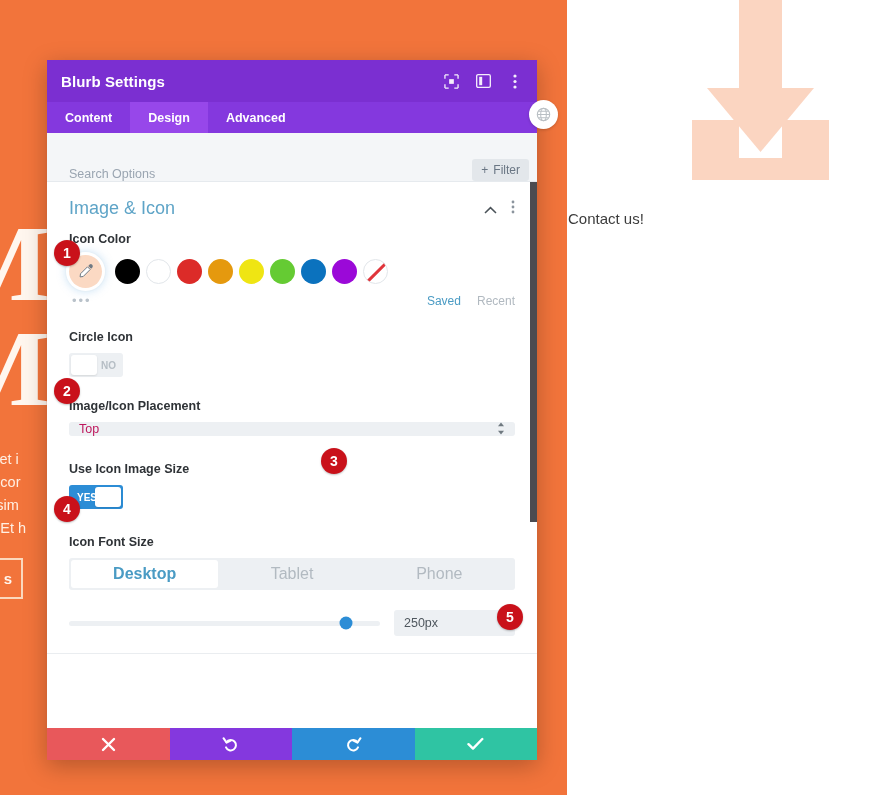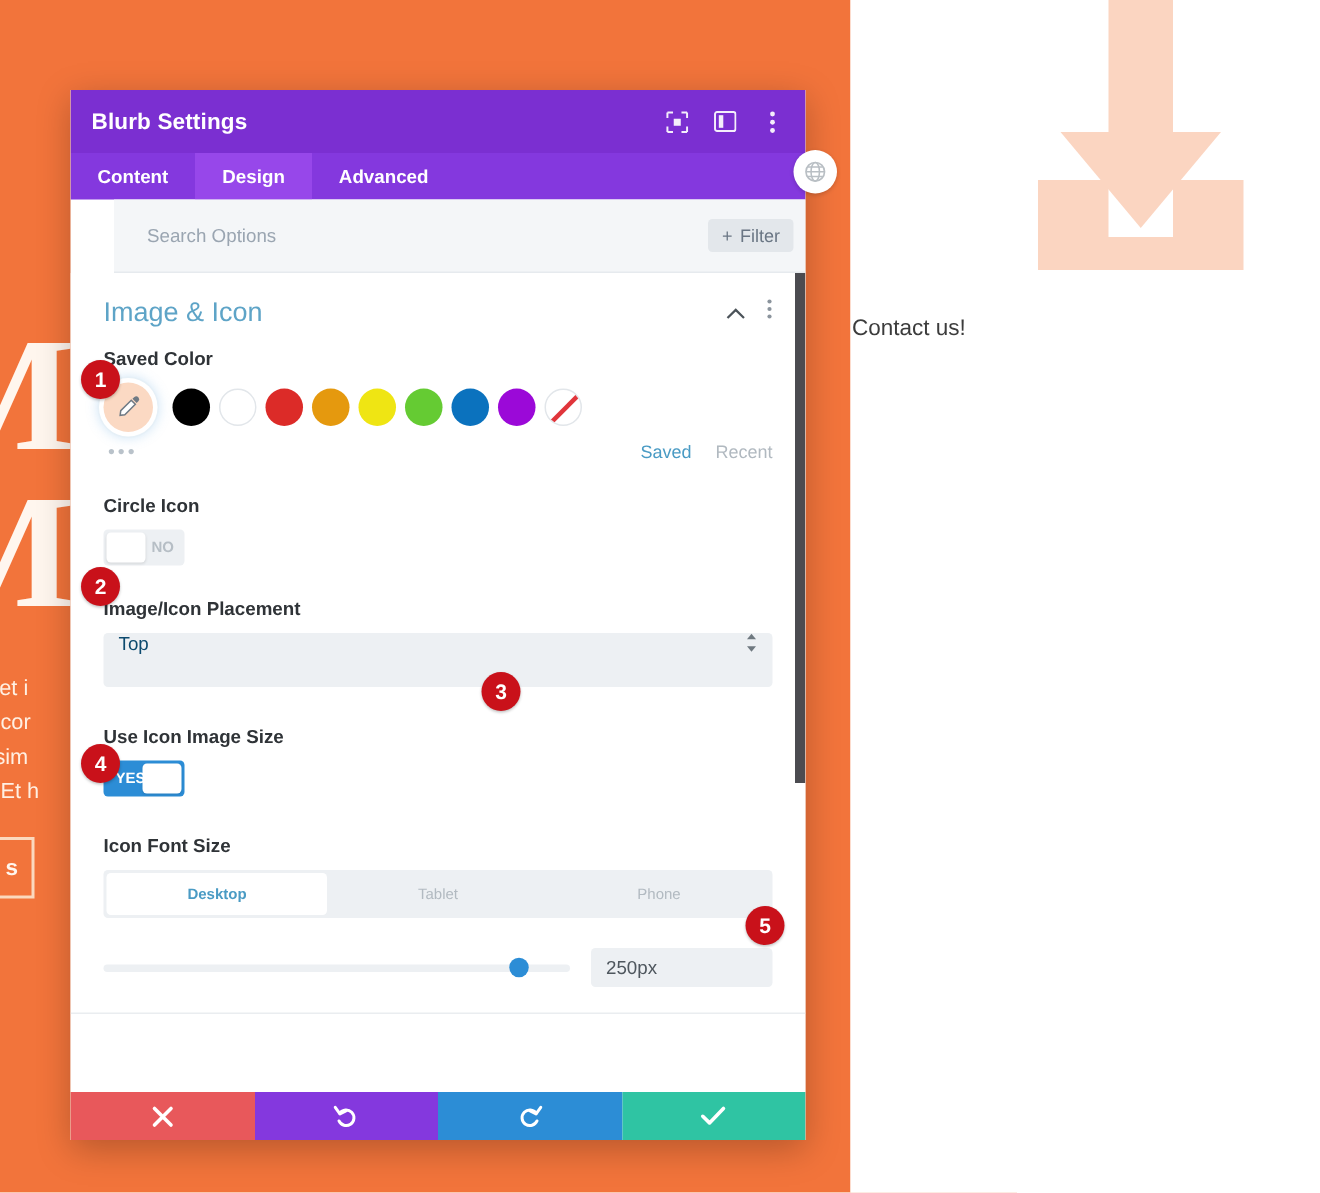--- a/index.html
+++ b/index.html
@@ -100,24 +100,23 @@
     padding: 0 18px; height: 100%;
     display: flex; align-items: center;
     color: #ffffff; font-size: 12.5px; font-weight: bold;
     cursor: pointer;
   }
   .tab.active { background: #9747EA; }
 
   .searchbar {
     height: 49px; background: #F4F6F8;
     border-bottom: 1px solid #E6EAEE;
-    display: flex; align-items: center;
+    display: flex; align-items: flex-end;
     padding: 0 8px 0 22px;
     flex: none;
-    margin-left: 29px;
   }
   .searchbar input {
     flex: 1; border: 0; background: transparent; outline: none;
     font-size: 12.5px; color: #7f8b96;
     font-family: "Liberation Sans", sans-serif;
   }
   .searchbar input::placeholder { color: #9aa5b1; }
   .filter-btn {
     background: #E3E7EB; color: #6a7684;
     font-size: 12px; border-radius: 3px;
@@ -196,43 +195,43 @@
   .toggle .tl {
     position: absolute; right: 7px; font-size: 10px; font-weight: bold;
     color: #b6bec5;
   }
   .toggle.on { background: #2C8DD6; }
   .toggle.on .knob { left: auto; right: 2px; }
   .toggle.on .tl { right: auto; left: 8px; color: #ffffff; }
 
   
   .select {
-    height: 36px; background: #EDF0F3; border-radius: 3px;
-    display: flex; padding: 0 10px;
-    font-size: 12.5px; color: #0c4a6e; cursor: pointer;
+    height: 14px; background: #EDF0F3; border-radius: 3px;
+    display: flex; align-items: center; padding: 0 10px;
+    font-size: 12.5px; color: #be185d; cursor: pointer;
   }
   .select .arrows { margin-left: auto; color: #6f7980; font-size: 11px; line-height: 1; }
 
   
   .btn-group { display: flex; gap: 5px; }
   .bg-btn {
     flex: 1; height: 28px; background: #EFF2F5; border-radius: 3px;
     display: flex; align-items: center; justify-content: center;
     cursor: pointer;
   }
   .bg-btn.sel { background: #F5F7F9; }
 
   
   .device-tabs {
     display: flex; background: #EDF0F3; border-radius: 3px; padding: 2px;
     margin-bottom: 20px;
   }
   .dev-tab {
     flex: 1; height: 28px; display: flex; align-items: center; justify-content: center;
-    font-size: 10px; color: #b2bac1; cursor: pointer; border-radius: 3px;
+    font-size: 16px; color: #b2bac1; cursor: pointer; border-radius: 3px;
   }
   .dev-tab.active { background: #ffffff; color: #4A9BC4; font-weight: bold; }
 
   
   .slider-row { display: flex; align-items: center; gap: 14px; }
   .slider {
     flex: 1; height: 5px; background: #EDF0F3; border-radius: 3px;
     position: relative; cursor: pointer;
   }
   .slider .knob2 {
@@ -352,21 +351,21 @@
             <svg width="4" height="14" viewBox="0 0 4 14">
               <circle cx="2" cy="2" r="1.4" fill="#8b949d"></circle>
               <circle cx="2" cy="7" r="1.4" fill="#8b949d"></circle>
               <circle cx="2" cy="12" r="1.4" fill="#8b949d"></circle>
             </svg>
           </span>
         </div>
       </div>
 
       <div class="field">
-        <div class="field-label">Saved Color</div>
+        <div class="field-label">Icon Color</div>
         <div class="swatch-row">
           <div class="sw current">
             <svg width="17" height="17" viewBox="0 0 17 17">
               <path d="M12.6 1.6a2 2 0 0 1 2.8 2.8l-1.3 1.3-2.8-2.8 1.3-1.3Z" fill="#6f7a84"></path>
               <path d="M10.5 3.8l2.7 2.7-7 7-3.1.4.4-3.1 7-7Z" fill="#ffffff" stroke="#6f7a84" stroke-width="1"></path>
             </svg>
           </div>
           <div class="sw" style="background:#000000"></div>
           <div class="sw white"></div>
           <div class="sw" style="background:#DC2B28"></div>

